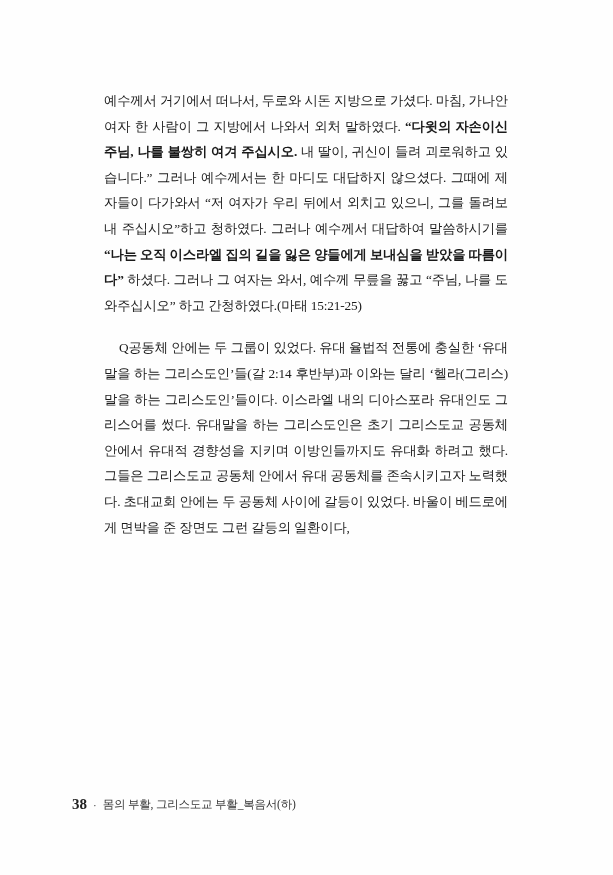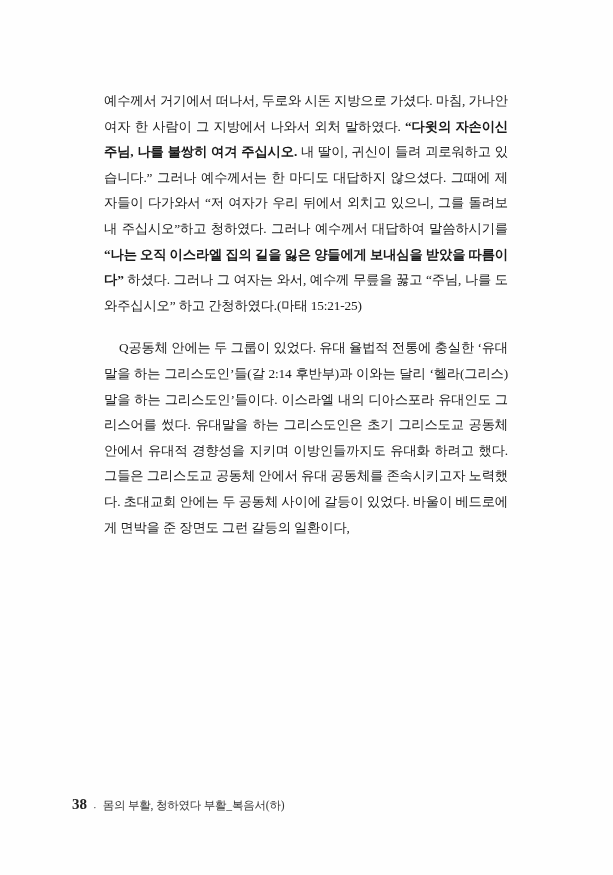--- a/index.html
+++ b/index.html
@@ -57,21 +57,21 @@
     text-indent: 0;
   }
   b, .bold {
     font-weight: bold;
   }
   .footer {
     position: absolute;
     left: 72px;
     bottom: 62px;
     display: flex;
-    align-items: flex-end;
+    align-items: center;
     gap: 4px;
   }
   .folio {
     font-size: 15px;
     font-weight: bold;
     color: #222;
     letter-spacing: 0;
   }
   .folio-sep {
     font-size: 11px;
@@ -96,15 +96,15 @@
 
     <div class="quote-block">
       <p></p>
     </div>
 
   </div>
 
   <div class="footer">
     <span class="folio">38</span>
     <span class="folio-sep">·</span>
-    <span class="footer-title">몸의 부활, 청하였다 부활_복음서(하)</span>
+    <span class="footer-title">몸의 부활, 그리스도교 부활_복음서(하)</span>
   </div>
 </div>
 
 </body></html>

